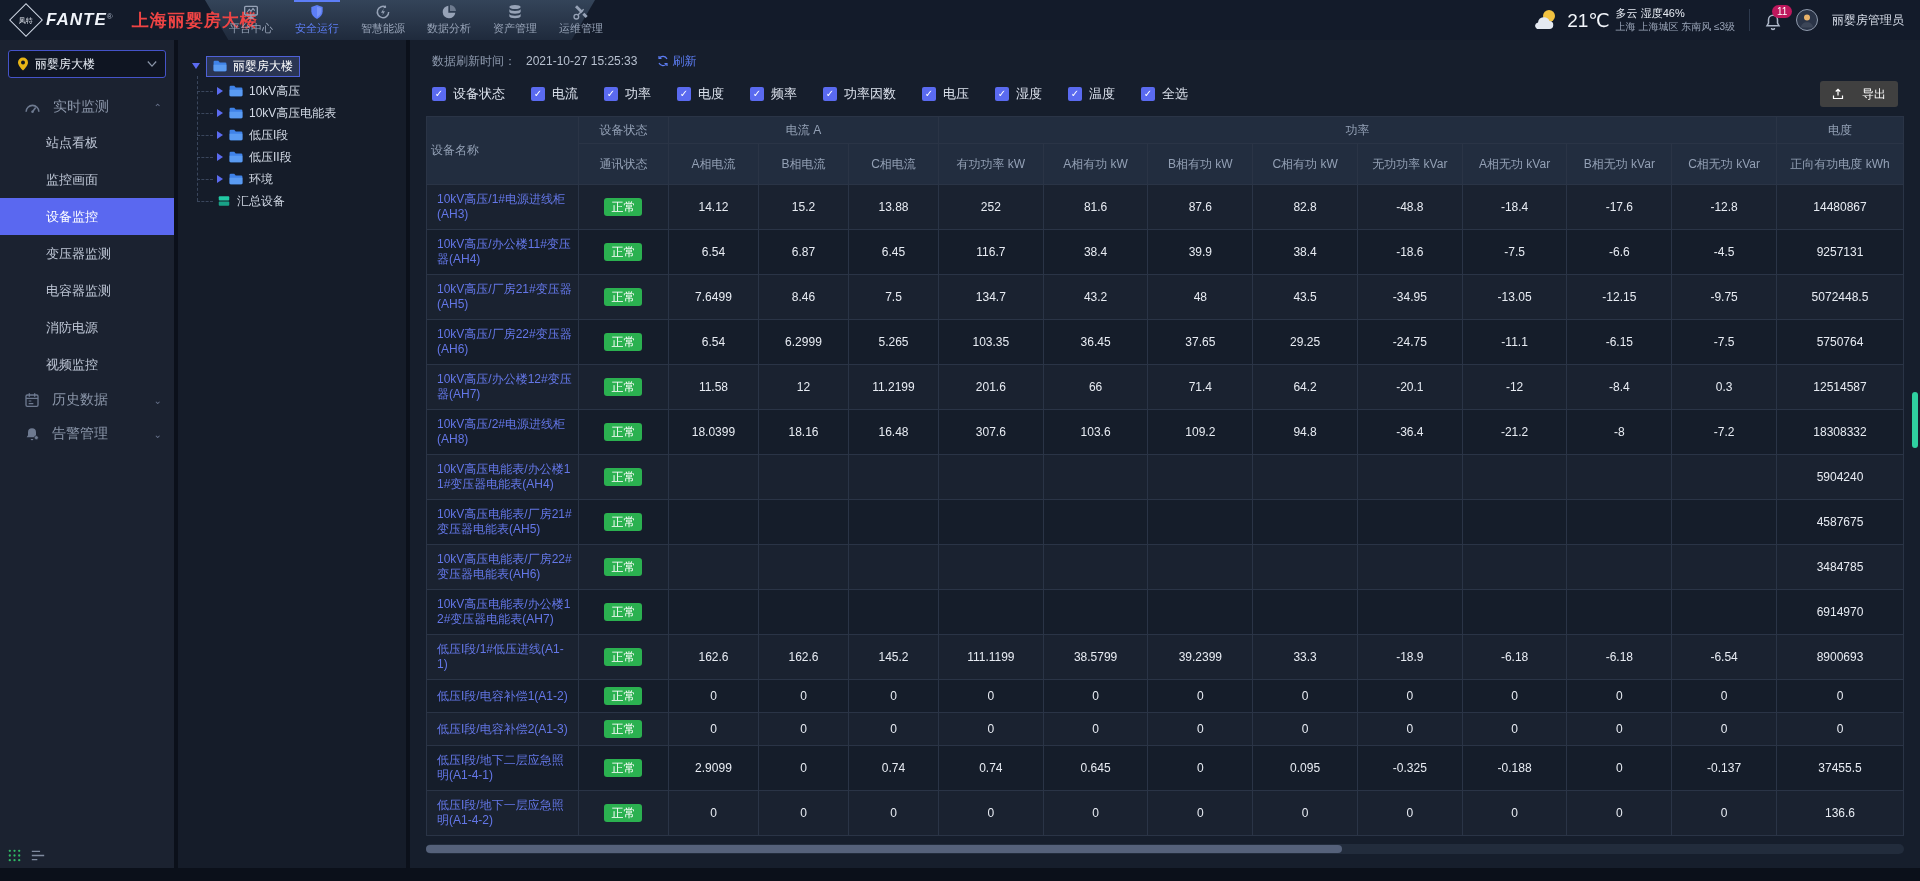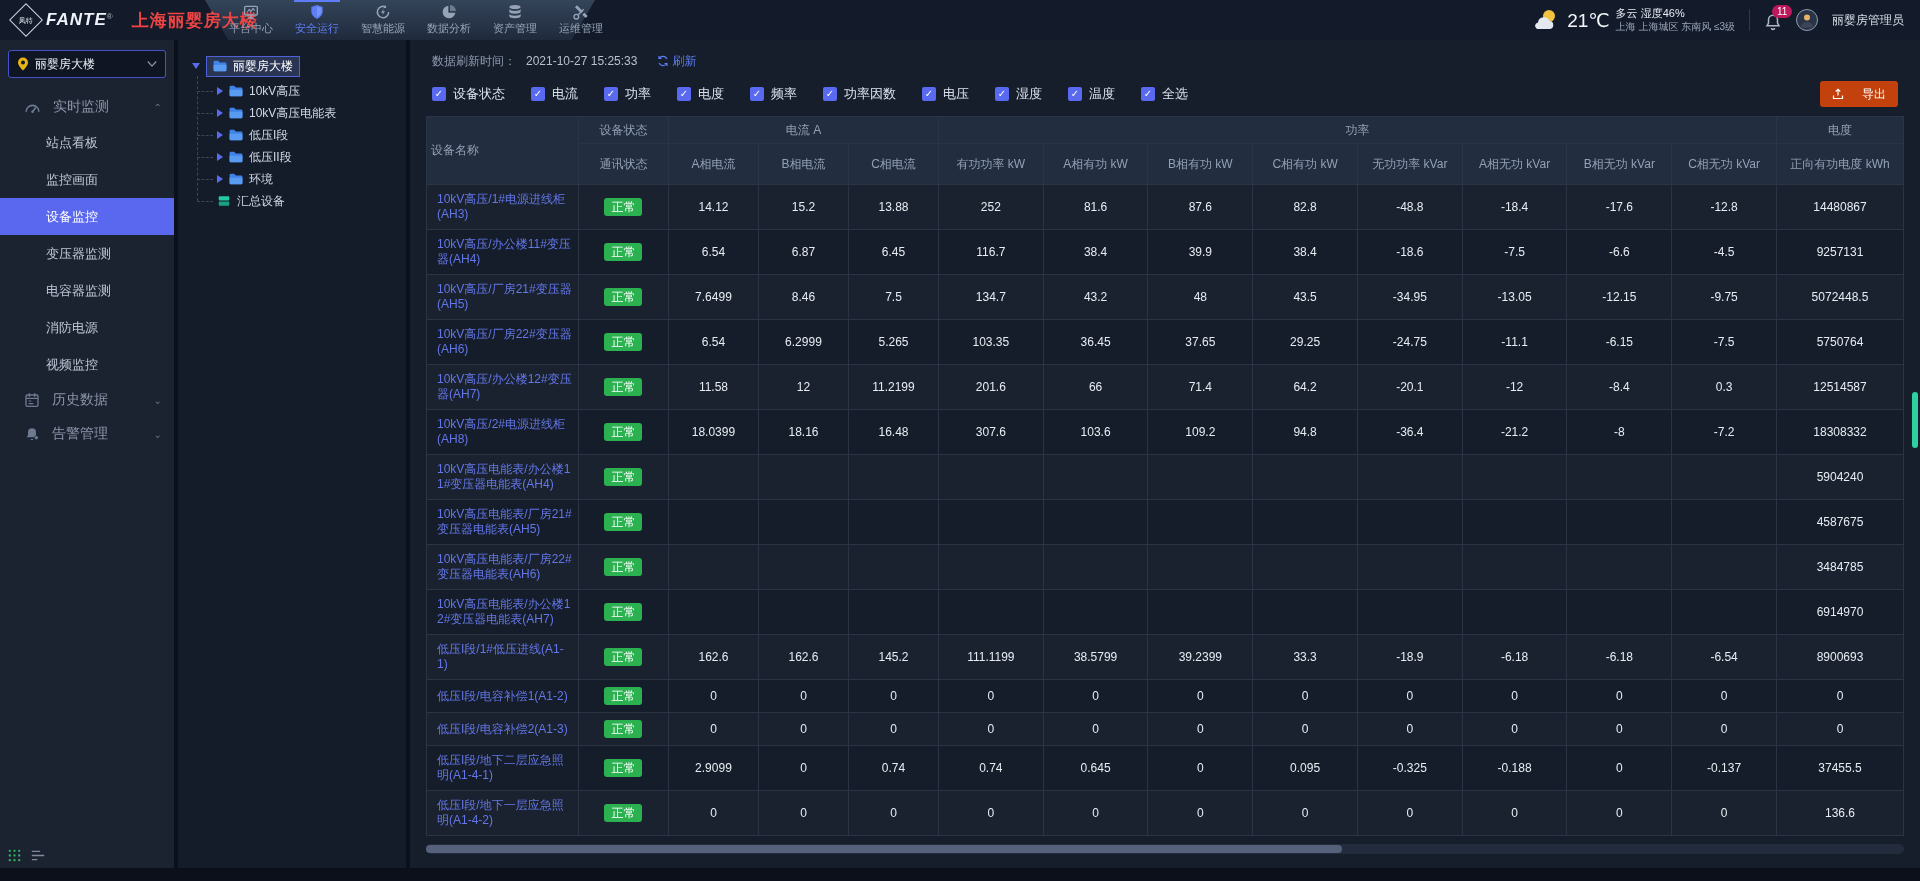--- a/index.html
+++ b/index.html
@@ -79,21 +79,21 @@
     background:#161e2c; border-top:2px solid #5d7ef6; cursor:pointer; }
   .refresh-row { height:34px; display:flex; align-items:center; gap:10px; padding:8px 22px 0; flex:none; }
   .refresh-label { color:#8d99ad; font-size:12px; }
   .refresh-time { color:#b7c0cf; font-size:12px; }
   .refresh-link { color:#5d7ef6; font-size:12px; display:flex; align-items:center; gap:3px; margin-left:10px; cursor:pointer; }
   .filter-row { height:34px; display:flex; align-items:center; gap:26px; padding:6px 22px 0; flex:none; }
   .chk { display:flex; align-items:center; gap:7px; cursor:pointer; }
   .chk-box { width:14px; height:14px; border-radius:2px; background:#5a6af0; color:#fff; font-size:10px;
     display:flex; align-items:center; justify-content:center; line-height:1; }
   .chk-lbl { color:#dde3ee; font-size:13px; }
-  .export-btn { margin-left:auto; height:26px; background:#c2410c; color:#fff; font-size:12px;
+  .export-btn { margin-left:auto; height:26px; background:#404040; color:#fff; font-size:12px;
     border:none; border-radius:3px; padding:0 12px; display:flex; align-items:center; gap:18px; cursor:pointer; }
 
   .table-clip { margin:8px 16px 0; overflow:hidden; flex:1; }
   table { width:100%; border-collapse:collapse; table-layout:fixed; }
   th, td { border:1px solid #2a3446; font-weight:normal; }
   thead th { background:#222d3f; color:#93a0b5; font-size:12px; padding:5px 4px; }
   thead .grp th { height:27px; padding:2px 4px; }
   thead .sub th { height:41px; }
   th.name-col { text-align:left; padding-left:10px; }
   tbody td { color:#e8ecf3; font-size:12px; text-align:center; padding:7px 4px; line-height:15px; }

